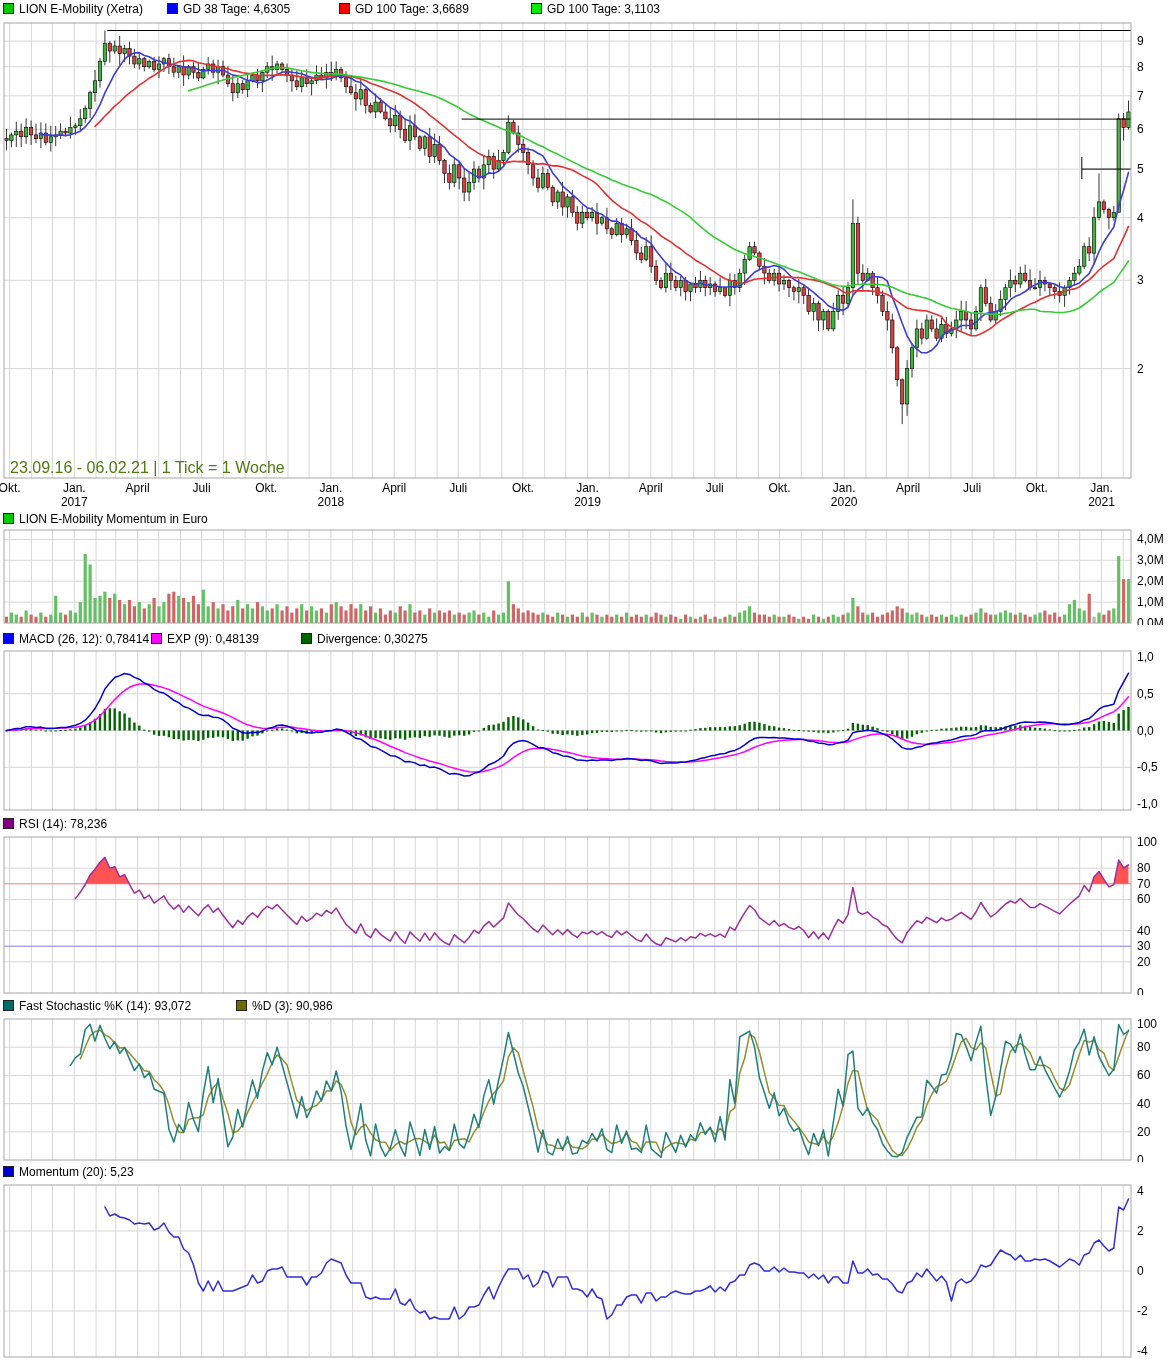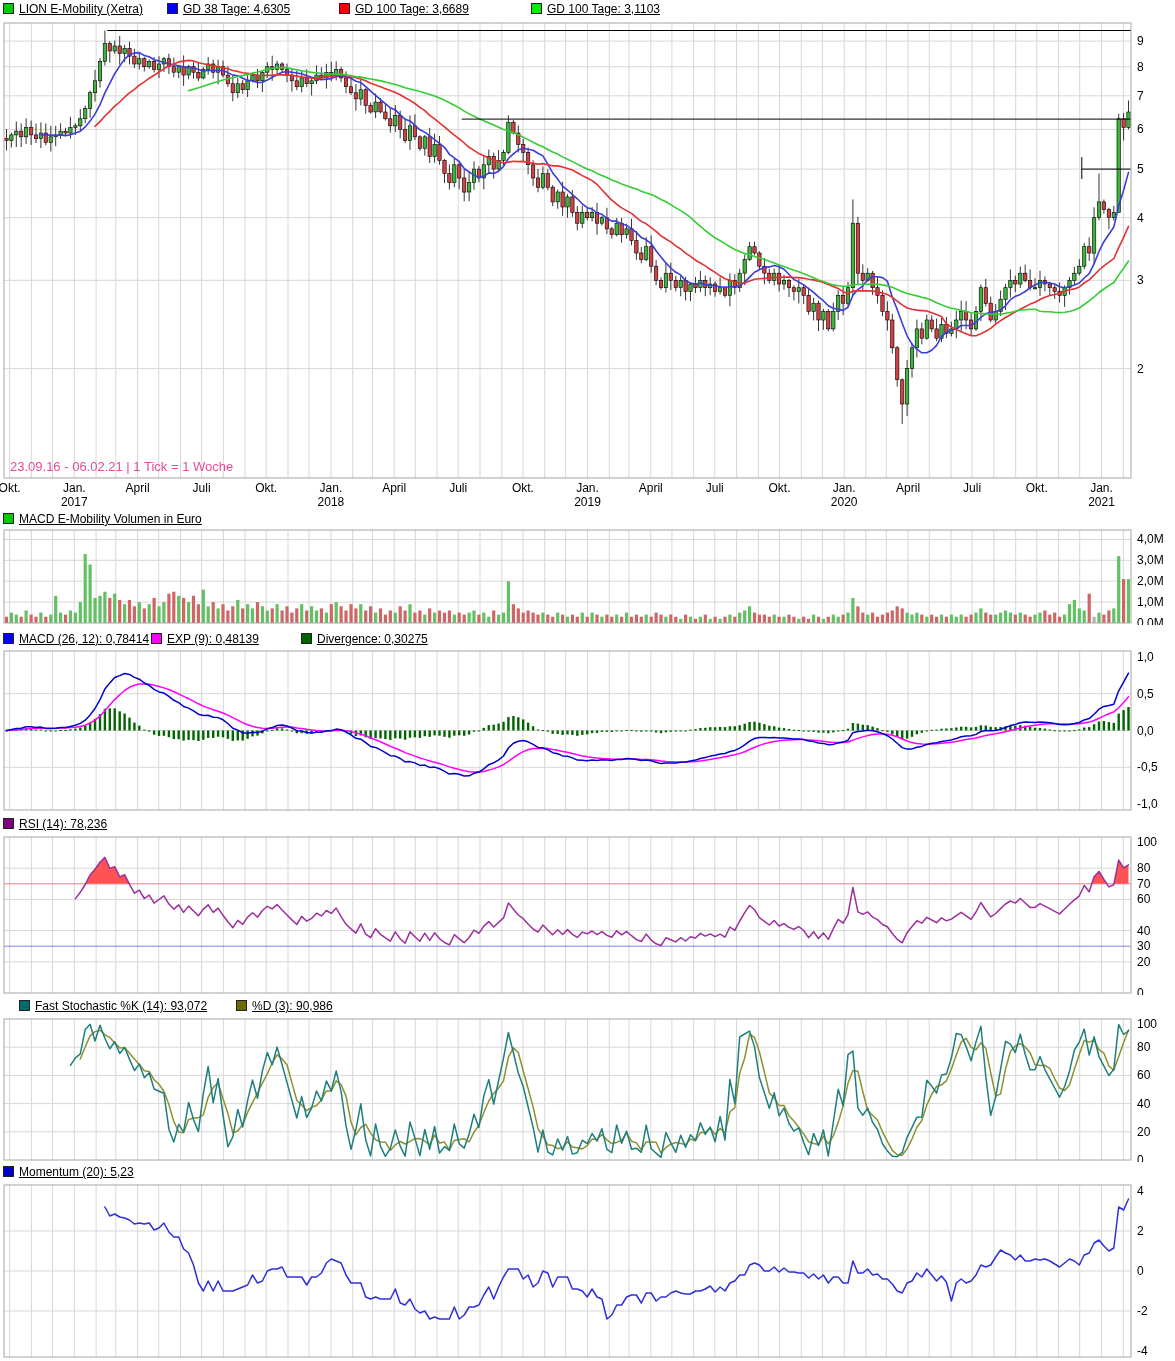--- a/index.html
+++ b/index.html
@@ -1,25 +1,25 @@
 <!DOCTYPE html>
 <html><head>
 <meta charset="utf-8">
 <title>LION E-Mobility (Xetra)</title>
 <style>
   html,body{margin:0;padding:0;background:#fff;}
   body{width:1175px;height:1361px;position:relative;overflow:hidden;
        font-family:"Liberation Sans",sans-serif;color:#000;}
   .legend{position:absolute;left:0;width:1175px;height:15px;font-size:12px;}
-  .li{position:absolute;top:0;white-space:nowrap;text-decoration:underline;}
+  .li{position:absolute;top:0;white-space:nowrap;}
   .sq{display:inline-block;width:9px;height:9px;border:1px solid #222;
       margin-right:5px;vertical-align:-1px;}
   svg{position:absolute;left:0;display:block;}
   svg text{font-family:"Liberation Sans",sans-serif;font-size:12px;fill:#000;}
-  #footer-info{position:absolute;left:10px;top:459px;font-size:13px;color:#ec4899;z-index:5;}
+  #footer-info{position:absolute;left:10px;top:459px;font-size:16px;color:#4d7c0f;z-index:5;}
 </style>
 </head>
 <body>
 
 <div class="legend" style="top:2px">
   <span class="li" style="left:3px"><i class="sq" style="background: rgb(0, 204, 0);"></i><span>LION E-Mobility (Xetra)</span></span>
   <span class="li" style="left:167px"><i class="sq" style="background: rgb(0, 0, 255);"></i><span>GD 38 Tage: 4,6305</span></span>
   <span class="li" style="left:339px"><i class="sq" style="background: rgb(255, 0, 0);"></i><span>GD 100 Tage: 3,6689</span></span>
   <span class="li" style="left:531px"><i class="sq" style="background: rgb(0, 238, 0);"></i><span>GD 100 Tage: 3,1103</span></span>
 </div>
@@ -586,21 +586,21 @@
     <text x="844.2" y="472" text-anchor="middle">Jan.</text>
     <text x="844.2" y="486" text-anchor="middle">2020</text>
     <text x="908.1" y="472" text-anchor="middle">April</text>
     <text x="972.1" y="472" text-anchor="middle">Juli</text>
     <text x="1036.8" y="472" text-anchor="middle">Okt.</text>
     <text x="1101.5" y="472" text-anchor="middle">Jan.</text>
     <text x="1101.5" y="486" text-anchor="middle">2021</text>
   </svg>
 
 <div class="legend" style="top:512px">
-  <span class="li" style="left:3px"><i class="sq" style="background: rgb(0, 204, 0);"></i><span>MACD E-Mobility Volumen in Euro</span></span>
+  <span class="li" style="left:3px"><i class="sq" style="background: rgb(0, 204, 0);"></i><span>LION E-Mobility Momentum in Euro</span></span>
 </div>
 <svg id="p-vol" style="top:529px" width="1175" height="96">
     <line x1="9.6" y1="1" x2="9.6" y2="94" stroke="#d7d7d7"></line>
     <line x1="31.4" y1="1" x2="31.4" y2="94" stroke="#d7d7d7"></line>
     <line x1="52.5" y1="1" x2="52.5" y2="94" stroke="#d7d7d7"></line>
     <line x1="74.3" y1="1" x2="74.3" y2="94" stroke="#d7d7d7"></line>
     <line x1="96.1" y1="1" x2="96.1" y2="94" stroke="#d7d7d7"></line>
     <line x1="115.8" y1="1" x2="115.8" y2="94" stroke="#d7d7d7"></line>
     <line x1="137.6" y1="1" x2="137.6" y2="94" stroke="#d7d7d7"></line>
     <line x1="158.7" y1="1" x2="158.7" y2="94" stroke="#d7d7d7"></line>
@@ -1273,21 +1273,21 @@
     <text x="1137" y="37.2" fill="#000">80</text>
     <text x="1137" y="52.8" fill="#f06a6a">70</text>
     <text x="1137" y="68.4" fill="#000">60</text>
     <text x="1137" y="99.6" fill="#000">40</text>
     <text x="1137" y="115.19999999999999" fill="#7a7af0">30</text>
     <text x="1137" y="130.8" fill="#000">20</text>
     <text x="1137" y="162" fill="#000">0</text>
   </svg>
 
 <div class="legend" style="top:999px">
-  <span class="li" style="left:19px"><i class="sq" style="background: rgb(0, 107, 107);"></i><span>Fast Stochastic %K (14): 93,072</span></span>
+  <span class="li" style="left:3px"><i class="sq" style="background: rgb(0, 107, 107);"></i><span>Fast Stochastic %K (14): 93,072</span></span>
   <span class="li" style="left:236px"><i class="sq" style="background: rgb(107, 107, 0);"></i><span>%D (3): 90,986</span></span>
 </div>
 <svg id="p-stoch" style="top:1017px" width="1175" height="145">
     <clipPath id="cpst">
       <rect x="4" y="2" width="1127" height="141"></rect>
     </clipPath>
     <line x1="9.6" y1="2" x2="9.6" y2="143" stroke="#d7d7d7"></line>
     <line x1="31.4" y1="2" x2="31.4" y2="143" stroke="#d7d7d7"></line>
     <line x1="52.5" y1="2" x2="52.5" y2="143" stroke="#d7d7d7"></line>
     <line x1="74.3" y1="2" x2="74.3" y2="143" stroke="#d7d7d7"></line>

